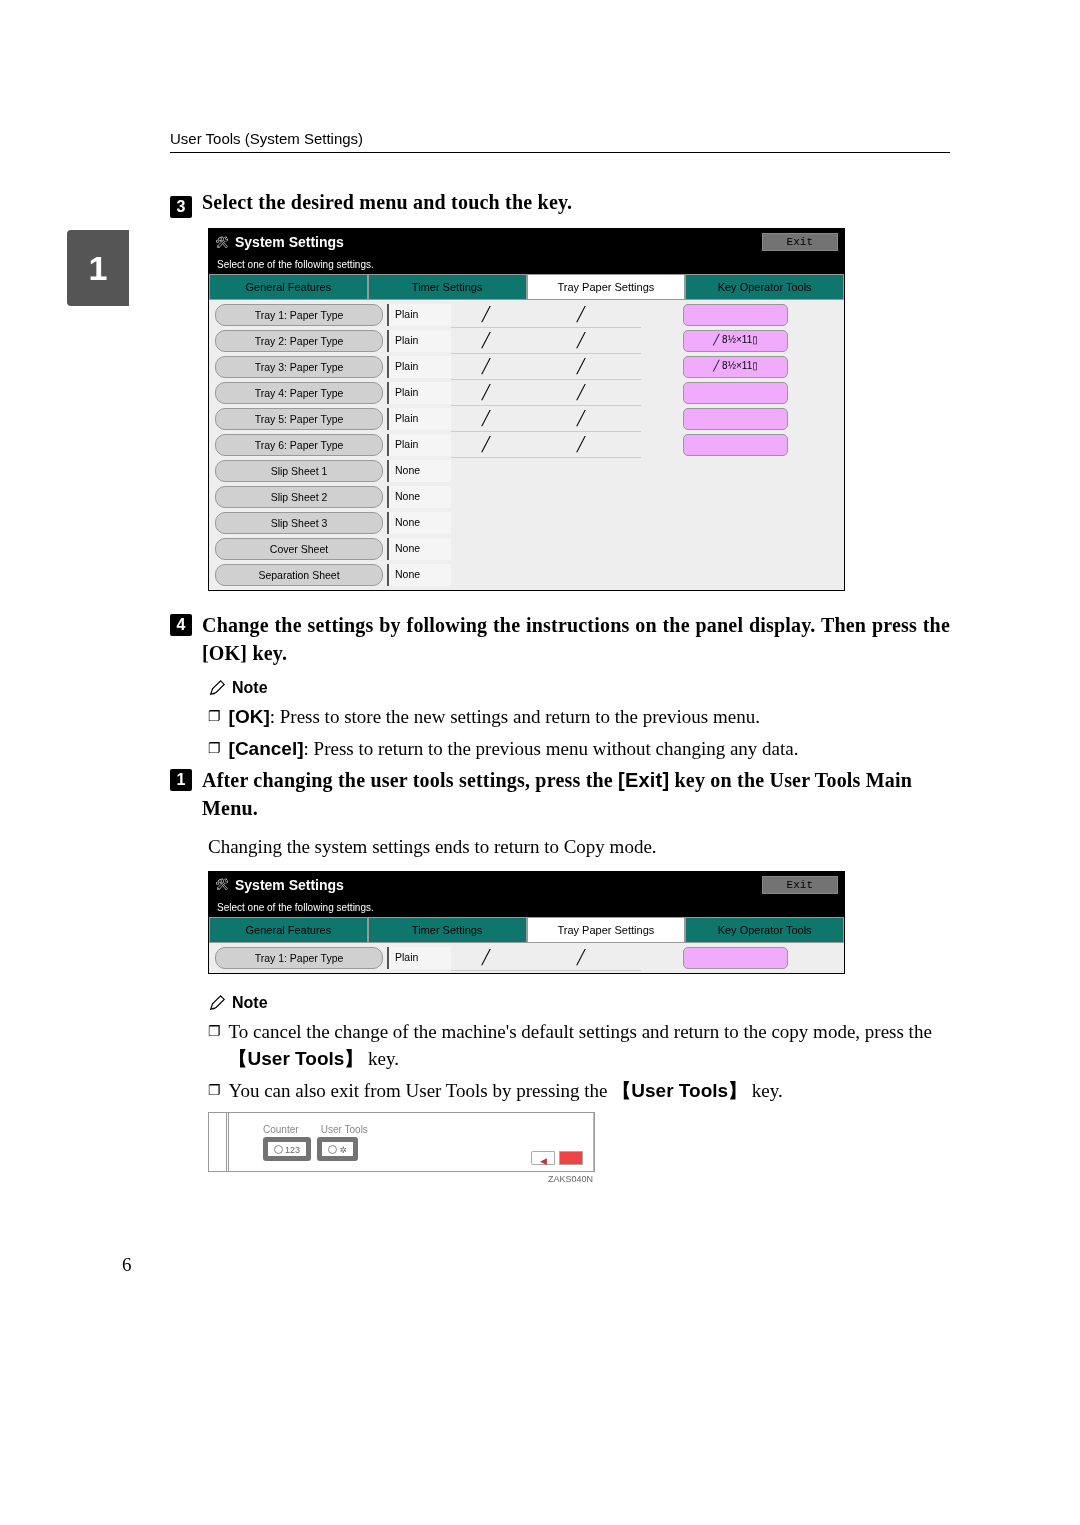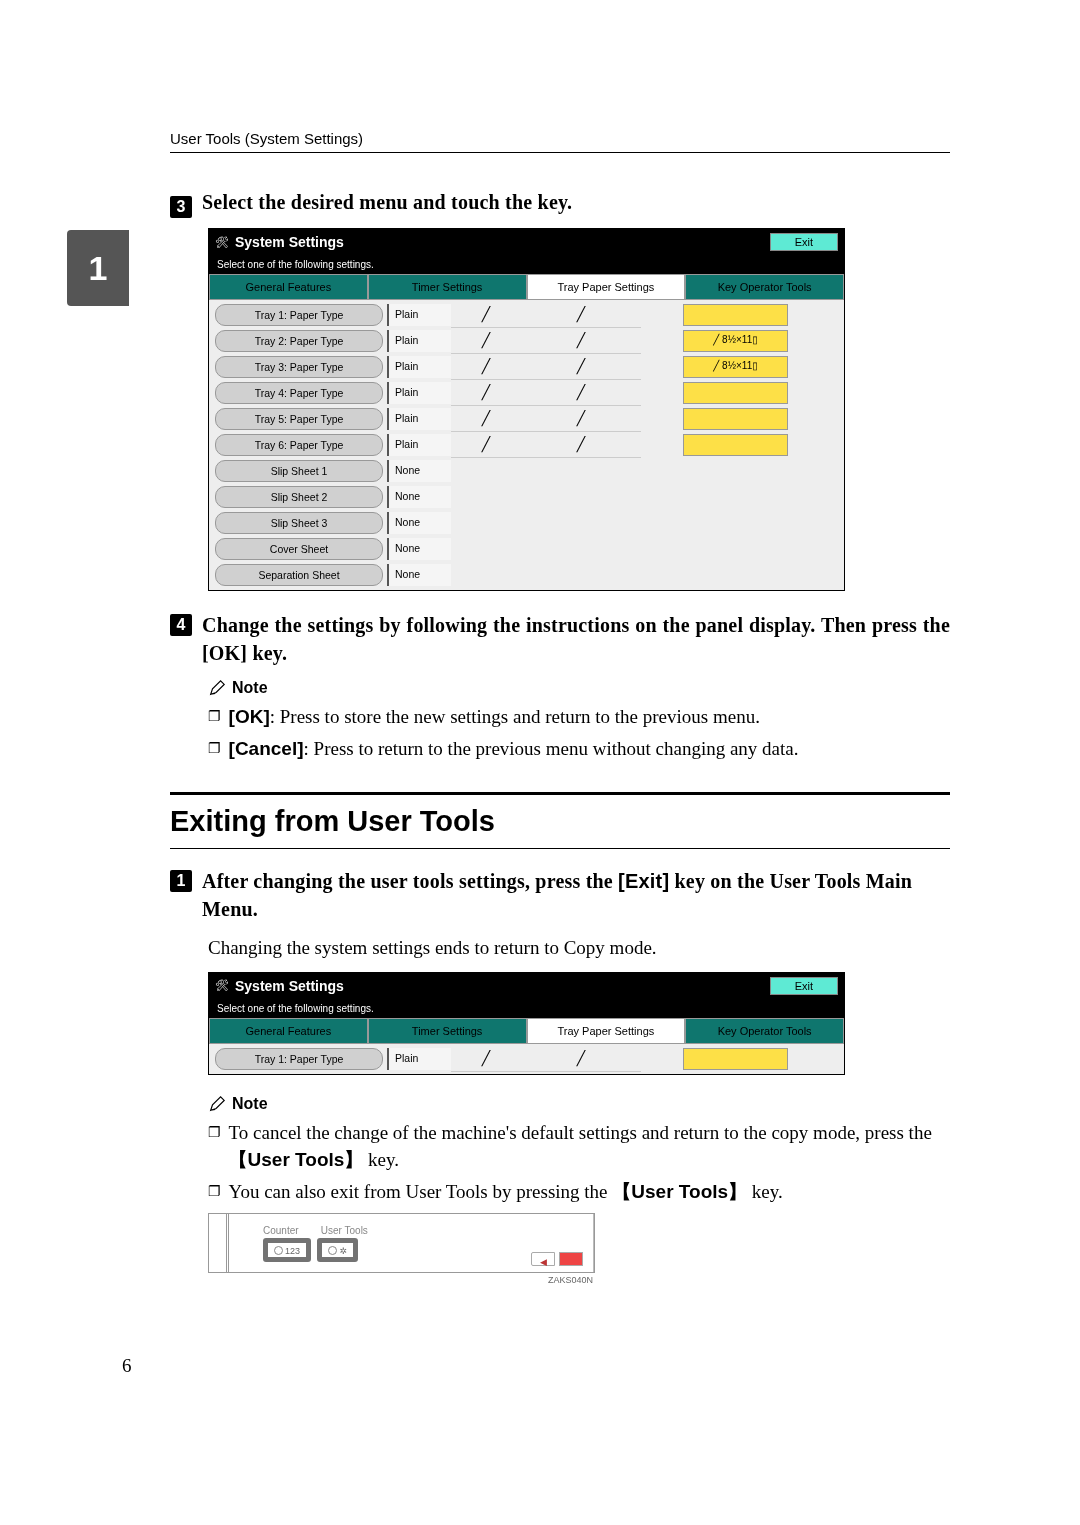--- a/index.html
+++ b/index.html
@@ -80,25 +80,26 @@
     align-items: center;
     padding: 4px 6px;
     gap: 6px;
   }
   .ss-title {
     font-weight: bold;
     font-size: 14px;
     flex: 1;
   }
   .ss-exit {
-    background: #5eead4;
+    background: #737373;
     color: #000;
     border: 1px solid #888;
     padding: 2px 24px;
     font-size: 11px;
+    font-family: Liberation Mono, monospace;
   }
   .ss-sub {
     background: #000;
     color: #fff;
     padding: 4px 8px;
     font-size: 10px;
   }
   .ss-tabs {
     display: flex;
   }
@@ -149,22 +150,22 @@
   .ss-col3 {
     width: 120px;
     text-align: center;
     padding: 4px 0;
     font-size: 14px;
     border-bottom: 1px solid #ccc;
   }
   .ss-box {
     width: 95px;
     border: 1px solid #999;
-    border-radius: 0;
-    background: #fde047;
+    border-radius: 5px;
+    background: #f0abfc;
     margin: 2px;
     padding: 3px 4px;
     text-align: center;
     font-size: 10px;
   }
   .ss-box.empty {
     min-height: 14px;
   }
   .note-header {
     display: flex;
@@ -418,23 +419,20 @@
 
   <div class="bullet-line">
     <span class="bullet-box">❐</span>
     <span><span class="sans-bold">[OK]</span><span>: Press to store the new settings and return to the previous menu.</span></span>
   </div>
   <div class="bullet-line">
     <span class="bullet-box">❐</span>
     <span><span class="sans-bold">[Cancel]</span><span>: Press to return to the previous menu without changing any data.</span></span>
   </div>
 
-  <div class="section-rule">
-    <h2 class="section-h">Exiting from User Tools</h2>
-  </div>
 
   <div class="step-line" style="align-items:flex-start;">
     <span class="step-num">1</span>
     <span class="step-text" style="flex:1;">
       <span>After changing the user tools settings, press the </span><span class="sans-bold">[Exit]</span><span> key on the User Tools Main Menu.</span>
     </span>
   </div>
 
   <div class="body-text">Changing the system settings ends to return to Copy mode.</div>
 

